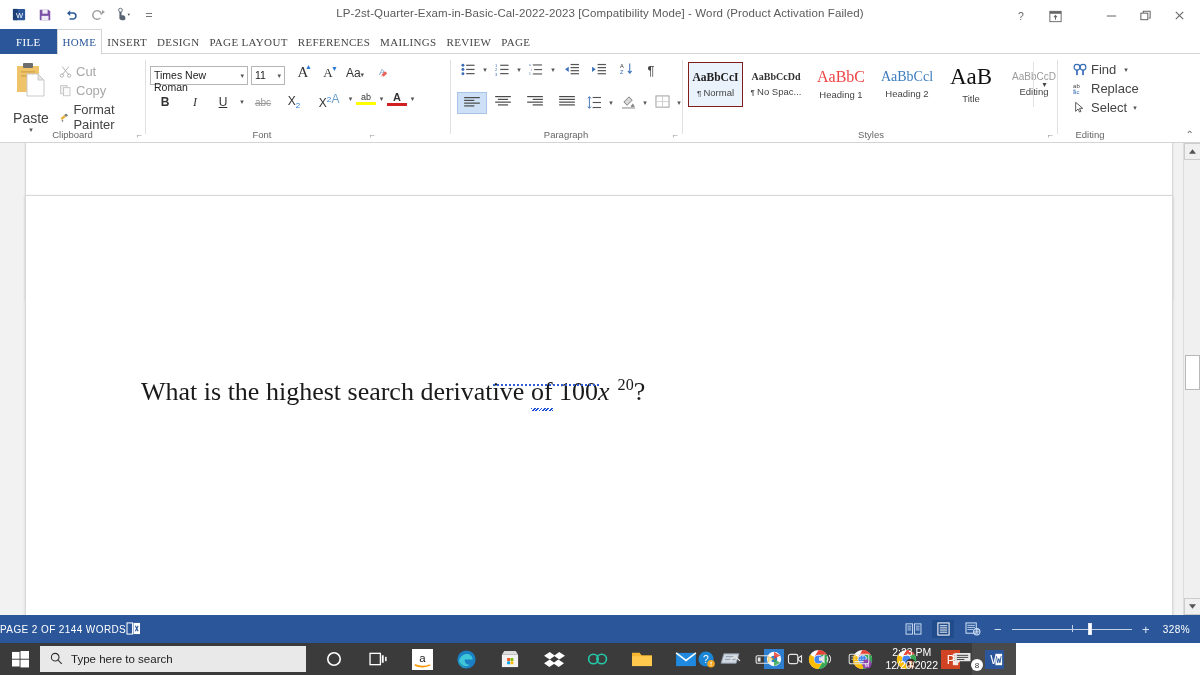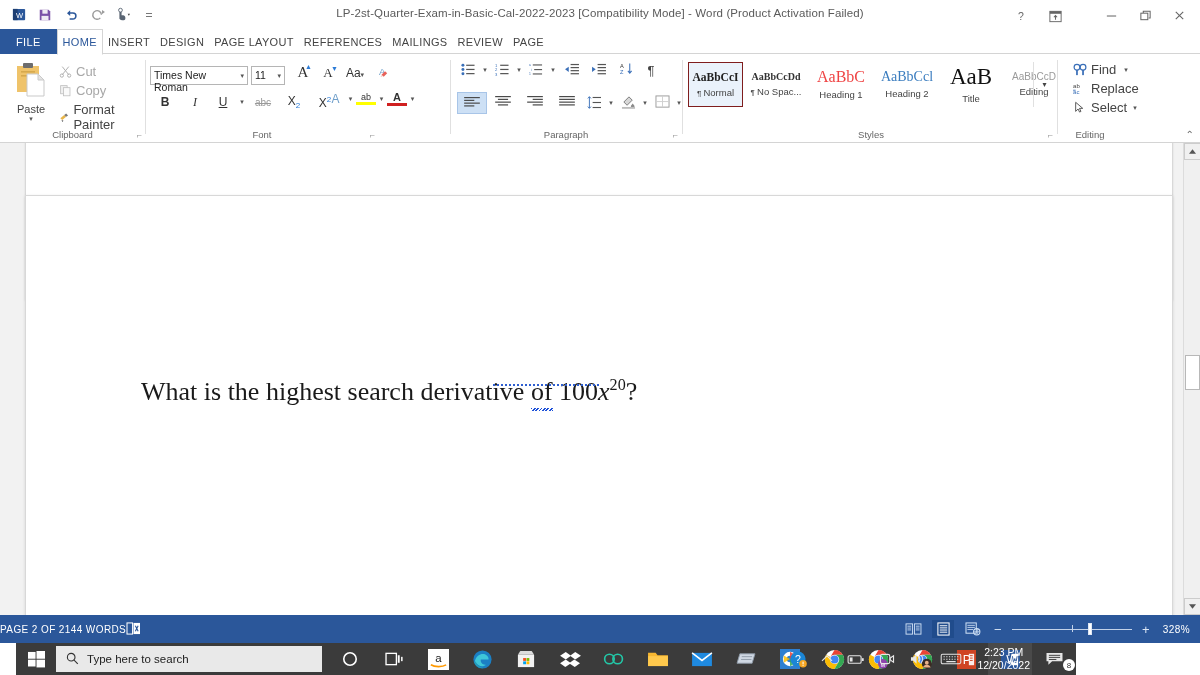--- a/index.html
+++ b/index.html
@@ -24,21 +24,21 @@
   }
   .win-ctrl { position:absolute; top:3px; right:4px; height:24px; display:flex; align-items:center; }
   .win-ctrl .wb { width:34px; height:24px; display:flex; align-items:center; justify-content:center; color:#666; }
   .help-grp { position:absolute; top:4px; right:128px; height:24px; display:flex; align-items:center; }
   .help-grp .wb { width:34px; height:24px; display:flex; align-items:center; justify-content:center; color:#666; }
   .signin { position:absolute; right:10px; top:33px; font-size:11px; color:#555; }
 
   
   .tabbar { position:absolute; left:0; top:29px; width:1200px; height:25px; background:#fff;
             border-bottom:1px solid #d4d4d4; }
-  .tabs { display:flex; align-items:flex-start; height:25px; }
+  .tabs { display:flex; align-items:flex-start; height:25px;font-family:Liberation Serif, serif; }
   .tab { padding:0 5px; display:flex; align-items:center; font-size:11px; color:#444;
          letter-spacing:.03em; height:25px; }
   .tab.file { background:#2b579a; color:#fff; padding:0 16px; }
   .tab.active { background:#fff; color:#2b579a; border:1px solid #d4d4d4; border-bottom:1px solid #fff;
                 position:relative; top:0; height:26px; z-index:3; }
 
   
   .ribbon { position:absolute; left:0; top:54px; width:1200px; height:89px; background:#fff;
             border-bottom:1px solid #d4d4d4; }
   .grp { position:absolute; top:0; height:88px; }
@@ -46,21 +46,21 @@
   .grp .dlg { position:absolute; bottom:2px; right:3px; font-size:9px; color:#999; }
   .grp-sep { position:absolute; top:6px; width:1px; height:74px; background:#e0e0e0; }
 
   .lbl { font-size:13px; color:#444; }
   .icon-btn { display:flex; align-items:center; gap:4px; padding:2px 3px; }
   .row { display:flex; align-items:center; }
 
   
   #clipboard-group { left:0; width:145px; }
   .paste-big { position:absolute; left:8px; top:6px; width:46px; text-align:center; }
-  .paste-big .cap { font-size:11px; color:#444; margin-top:3px; }
+  .paste-big .cap { font-size:14px; color:#444; margin-top:10px; }
   .paste-big .car { font-size:7px; color:#555; line-height:7px; }
 
   
   #font-group { left:146px; width:232px; }
   .fontbox { position:absolute; left:4px; top:12px; width:98px; height:19px; border:1px solid #b5b5b5;
              background:#fff; font-size:10.5px; color:#222; padding:2px 12px 0 3px; }
   .fontbox .arw { position:absolute; right:3px; top:5px; font-size:7px; color:#555; }
   .sizebox { position:absolute; left:105px; top:12px; width:34px; height:19px; border:1px solid #b5b5b5;
              background:#fff; font-size:10.5px; color:#222; padding:2px 11px 0 3px; }
   .sizebox .arw { position:absolute; right:3px; top:5px; font-size:7px; color:#555; }
@@ -93,21 +93,21 @@
     font-family:"Liberation Serif", serif; font-size:26px; color:#1a1a1a; white-space:nowrap;
   }
   .sq-of { position:relative; display:inline-block; }
   .sq-of::after {
     content:""; position:absolute; left:0; right:0; bottom:-4px; height:3px;
     background-image: repeating-linear-gradient(135deg,#1b4fd8 0 1.2px, transparent 1.2px 2.4px);
   }
   .dotline { position:absolute; left:352px; top:8px; width:108px; height:2px;
              background-image: repeating-linear-gradient(90deg,#2f5fd0 0 2px, transparent 2px 4px); }
   .ital { font-style:italic; }
-  .sup { font-size:0.62em; vertical-align:super; }
+  .sup { font-size:0.62em; vertical-align:super;margin-left:8px; }
 
   
   .vscroll { position:absolute; right:0; top:143px; width:17px; height:472px; background:#f0f0f0;
              border-left:1px solid #dcdcdc; }
   .vscroll .sbtn { position:absolute; left:0; width:17px; height:17px; background:#f0f0f0;
                    border:1px solid #ccc; display:flex; align-items:center; justify-content:center; }
   .vscroll .sbtn.up { top:0; } .vscroll .sbtn.dn { bottom:0; }
   .vscroll .thumb { position:absolute; left:1px; top:212px; width:15px; height:35px;
                     background:#fff; border:1px solid #b8b8b8; }
 
@@ -117,21 +117,21 @@
   .status .sitem { padding:0 0; }
   .status .right { position:absolute; right:8px; display:flex; align-items:center; gap:8px; }
   .zoomslider { position:relative; width:120px; height:14px; display:flex; align-items:center; }
   .zoomslider .track { position:absolute; left:0; right:0; top:7px; height:1px; background:#c3d2e8; }
   .zoomslider .mid { position:absolute; left:50%; top:3px; width:1px; height:7px; background:#c3d2e8; }
   .zoomslider .knob { position:absolute; left:76px; top:1px; width:4px; height:12px; background:#fff; border:1px solid #dfe8f4; }
   .viewbtn { width:22px; height:18px; display:flex; align-items:center; justify-content:center; }
   .viewbtn.active-view { background:#204c8c; }
 
   
-  .taskbar { position:absolute; left:16px; top:643px; width:1060px; height:32px; background:#3b3b3b; }
+  .taskbar { position:absolute; left:0; top:643px; width:984px; height:32px; background:#3b3b3b; }
   .startbtn { position:absolute; left:0; top:0; width:40px; height:32px; display:flex; align-items:center; justify-content:center; }
   .searchbox { position:absolute; left:40px; top:3px; width:266px; height:26px; background:#e9e9e9;
                display:flex; align-items:center; padding-left:10px; gap:8px; color:#222; font-size:11.5px; }
   .tb-icons { position:absolute; left:312px; top:0; height:32px; display:flex; align-items:center; gap:0; }
   .tb-ic { width:44px; height:32px; display:flex; align-items:center; justify-content:center; position:relative; }
   .tray { position:absolute; right:0; top:0; height:32px; display:flex; align-items:center; gap:0; }
   .tray .ti { height:32px; display:flex; align-items:center; justify-content:center; padding:0 7px; color:#eee; }
   .clock { color:#fff; font-size:10.5px; line-height:13px; text-align:center; padding:0 8px; }
   .badge { position:absolute; right:1px; bottom:4px; background:#fff; color:#333; font-size:8px;
            border-radius:50%; width:12px; height:12px; display:flex; align-items:center; justify-content:center; }

